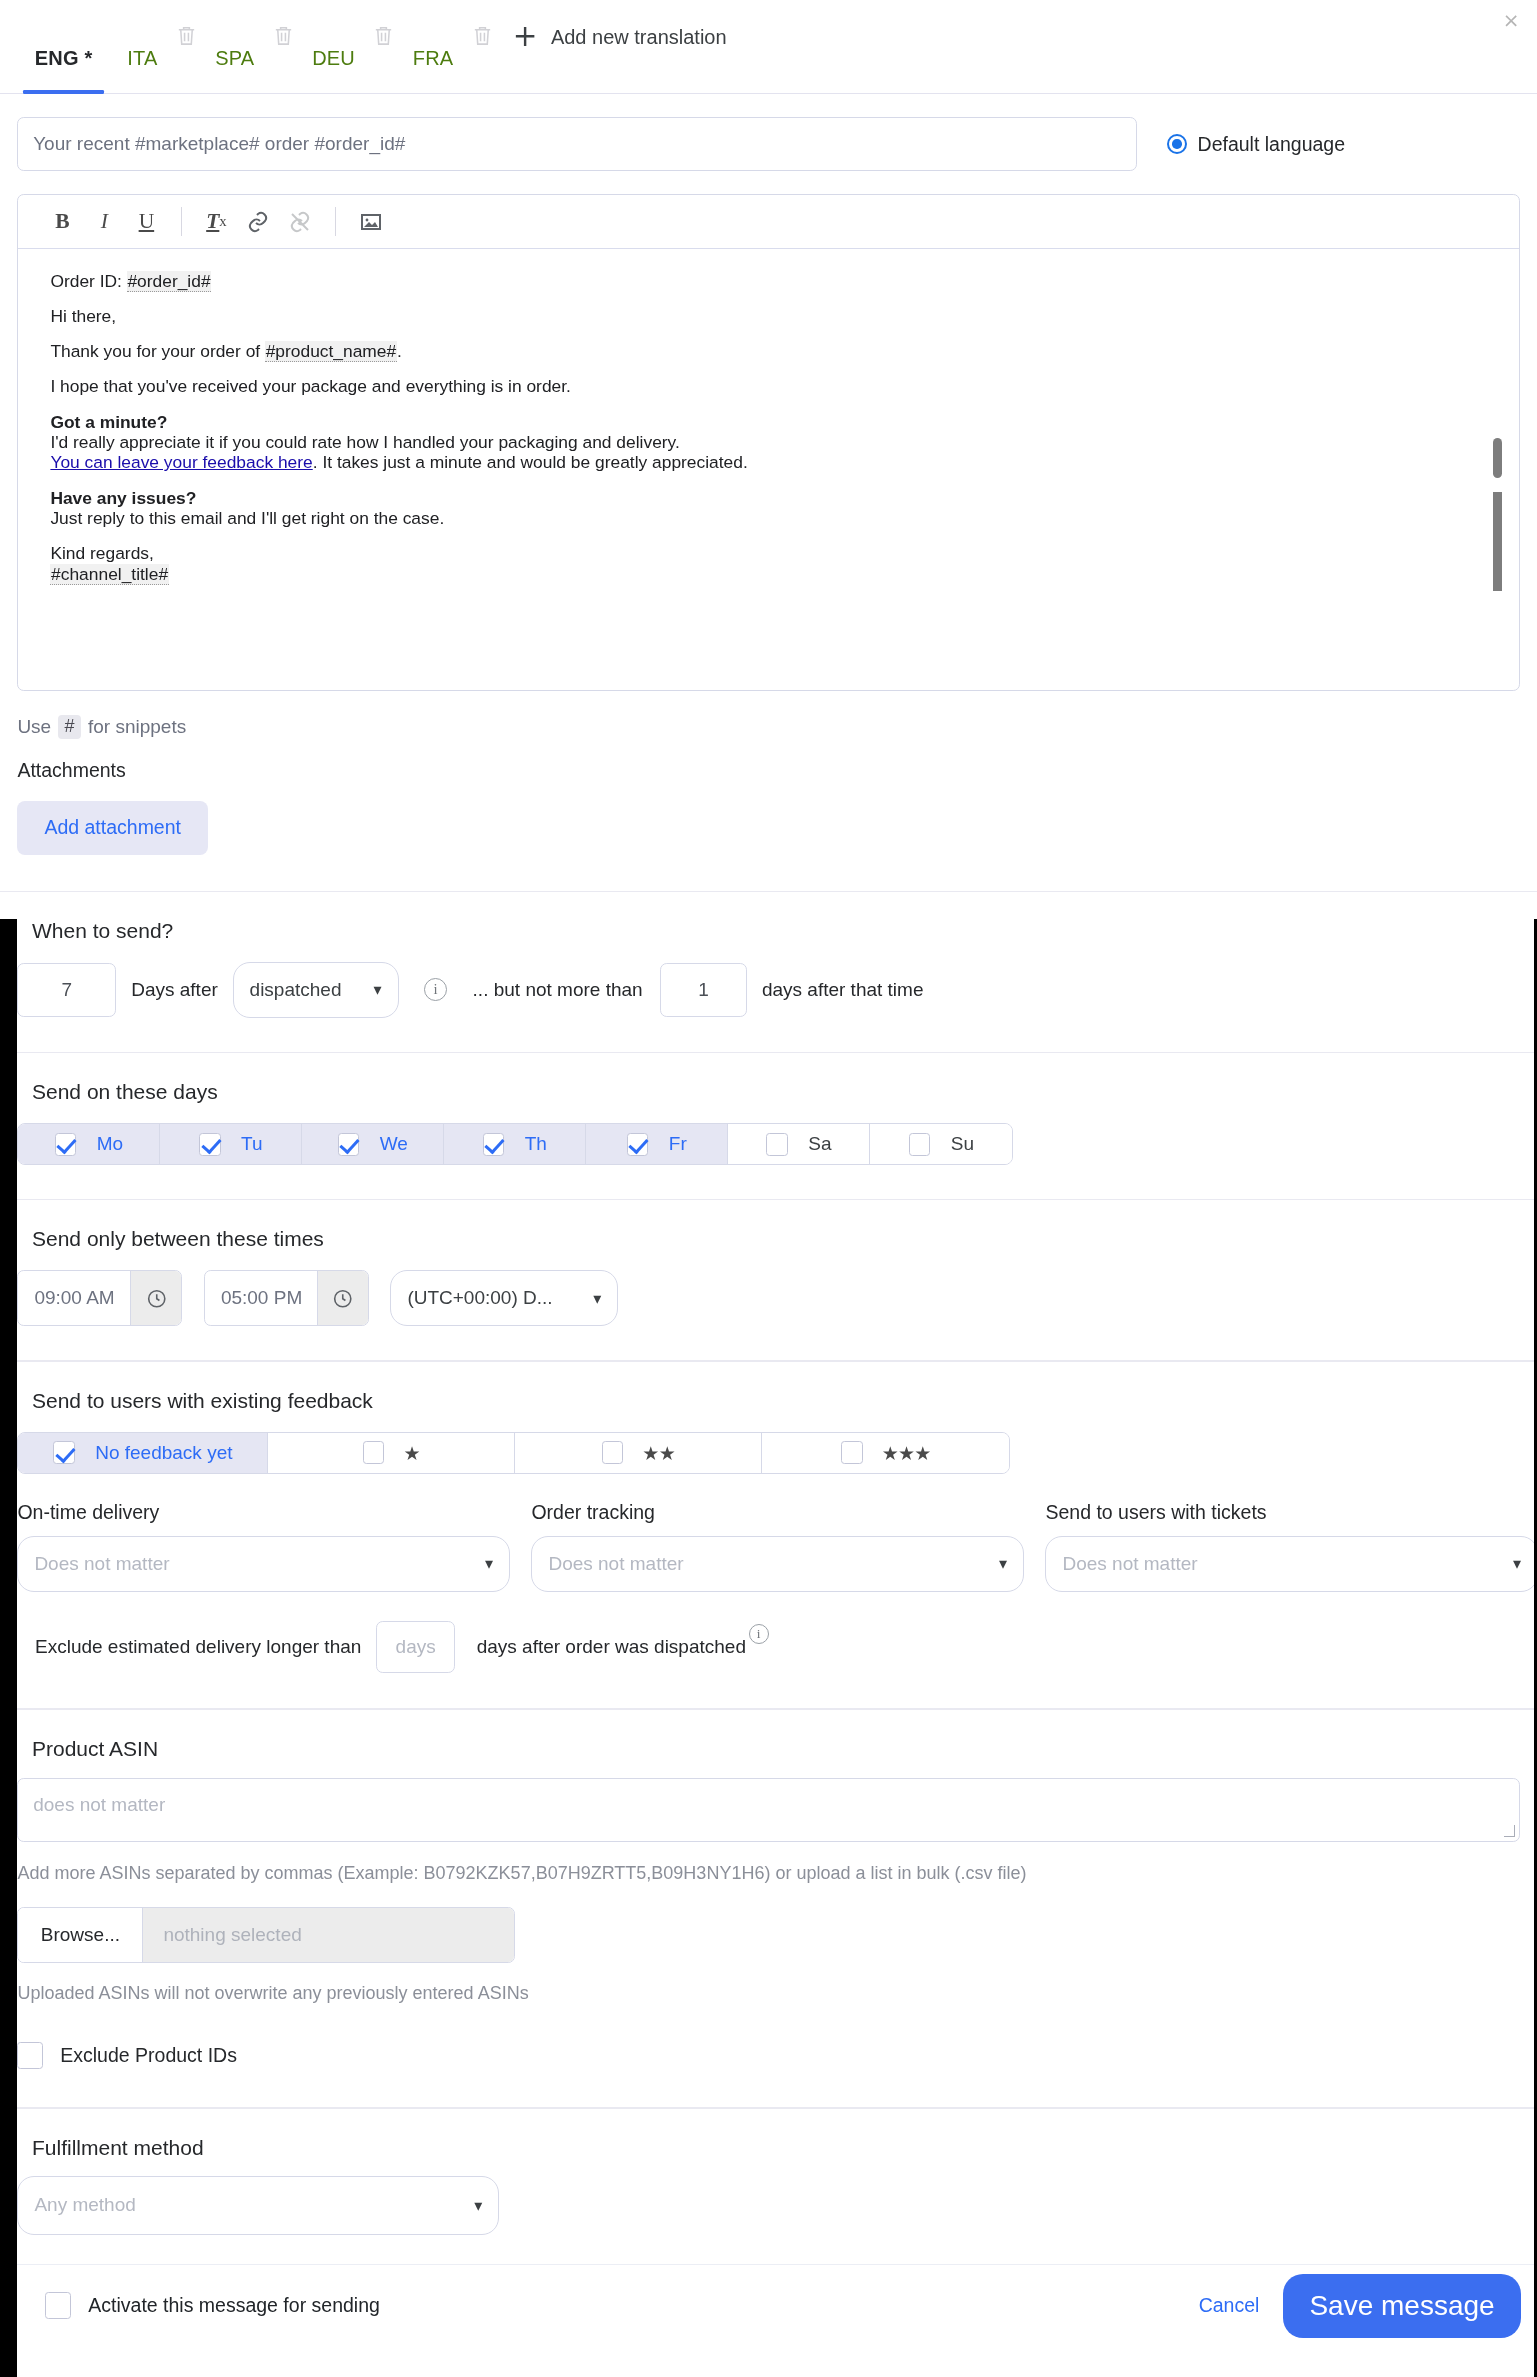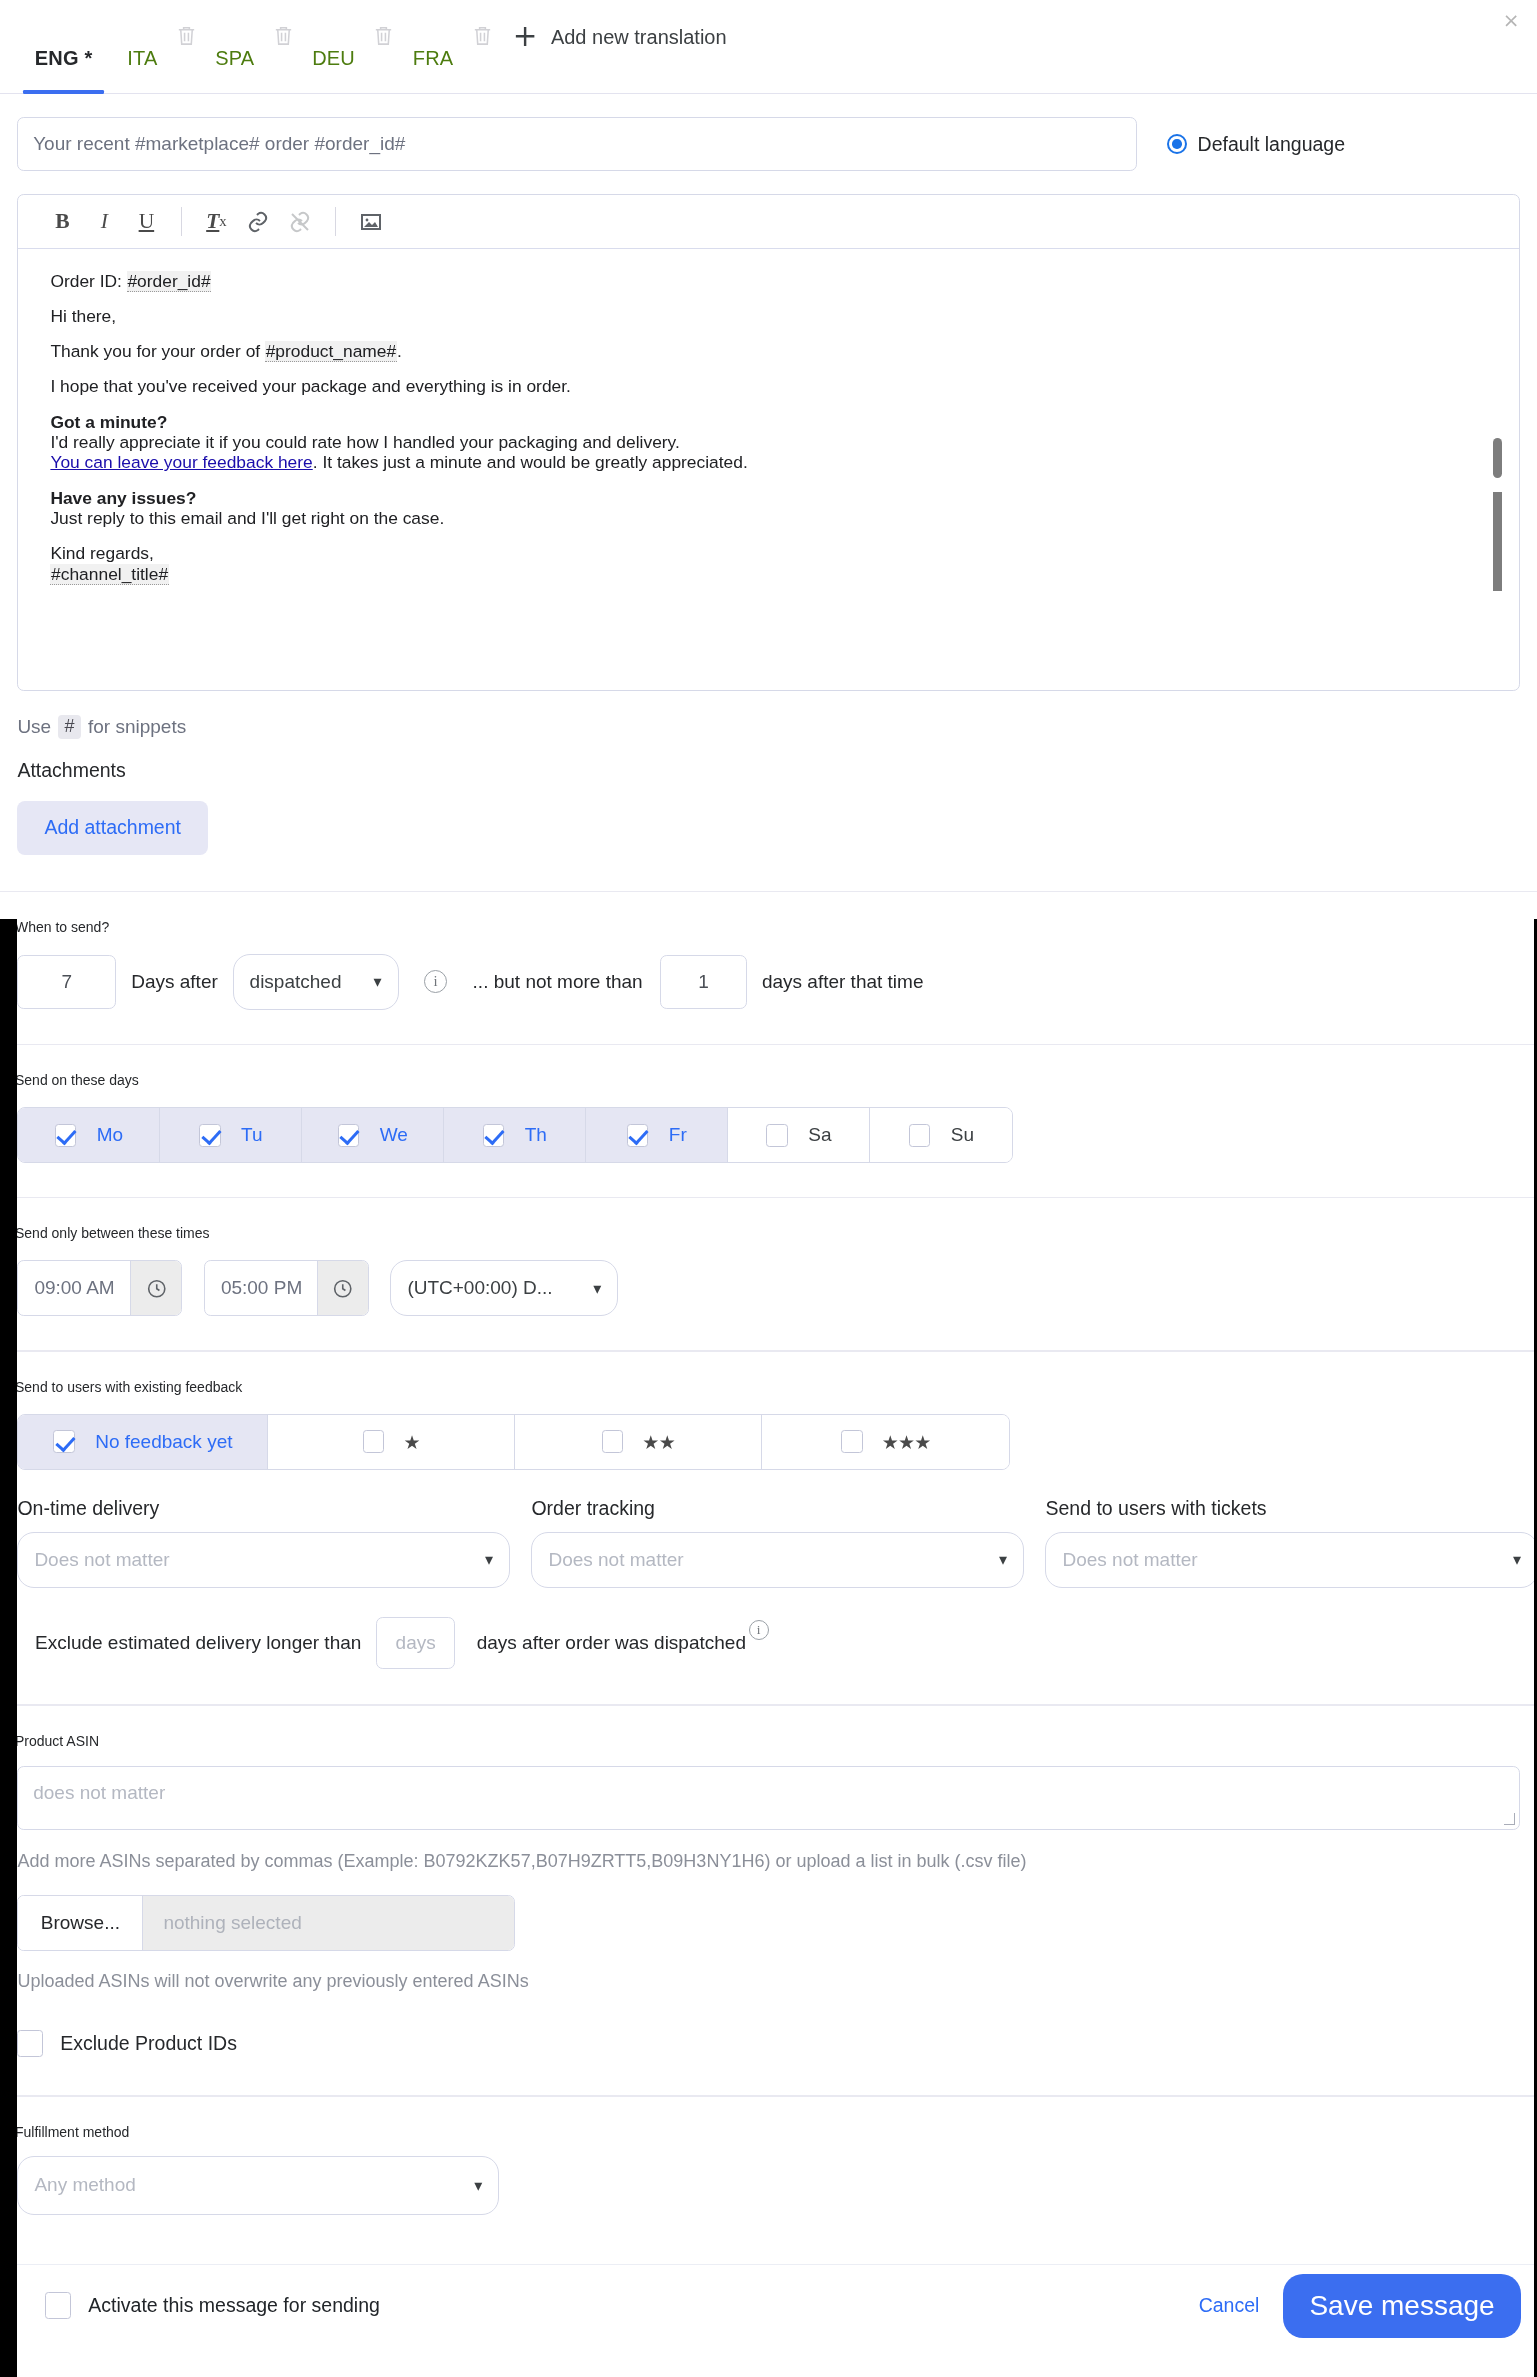--- a/index.html
+++ b/index.html
@@ -250,23 +250,23 @@
 
   .hr {
     height: 1.3px;
     background: #e9e9f1;
     margin: 32px 17.4px 0 17.4px;
   }
   .hr-full { margin-left: 0; margin-right: 0; }
 
   
   .sec-label {
-    font-size: 14px;
+    font-size: 21px;
     color: #26282b;
-    margin: 27px 0 0 15px;
+    margin: 27px 0 0 32px;
   }
   .row { display: flex; align-items: center; margin-left: 17.4px; }
 
   .num-box {
     width: 99px; height: 54px;
     border: 1.3px solid #d6d9e8;
     border-radius: 6.7px;
     display: flex; align-items: center; justify-content: center;
     font-size: 19px;
     color: #4b4f56;
@@ -303,21 +303,21 @@
   
   .pill-group {
     display: flex;
     border: 1.3px solid #d6d9e8;
     border-radius: 8px;
     overflow: hidden;
     width: max-content;
     margin: 19px 0 0 17.4px;
   }
   .pill {
-    height: 54px;
+    height: 40px;
     display: flex; align-items: center; justify-content: center;
     border-right: 1.3px solid #d6d9e8;
     background: #fff;
     cursor: pointer;
     padding: 0 14.8px;
     gap: 11px;
   }
   .pill:last-child { border-right: none; }
   .pill.sel { background: #e5e6f3; }
   .pill .txt { font-size: 19px; color: #3c4043; margin-left: 9.4px; }

